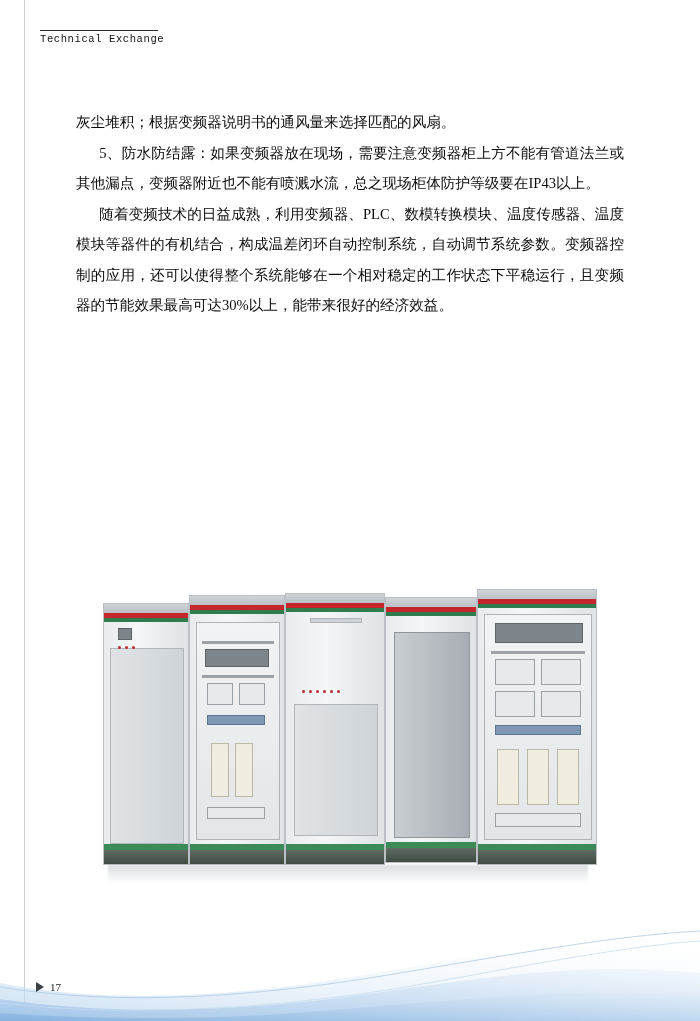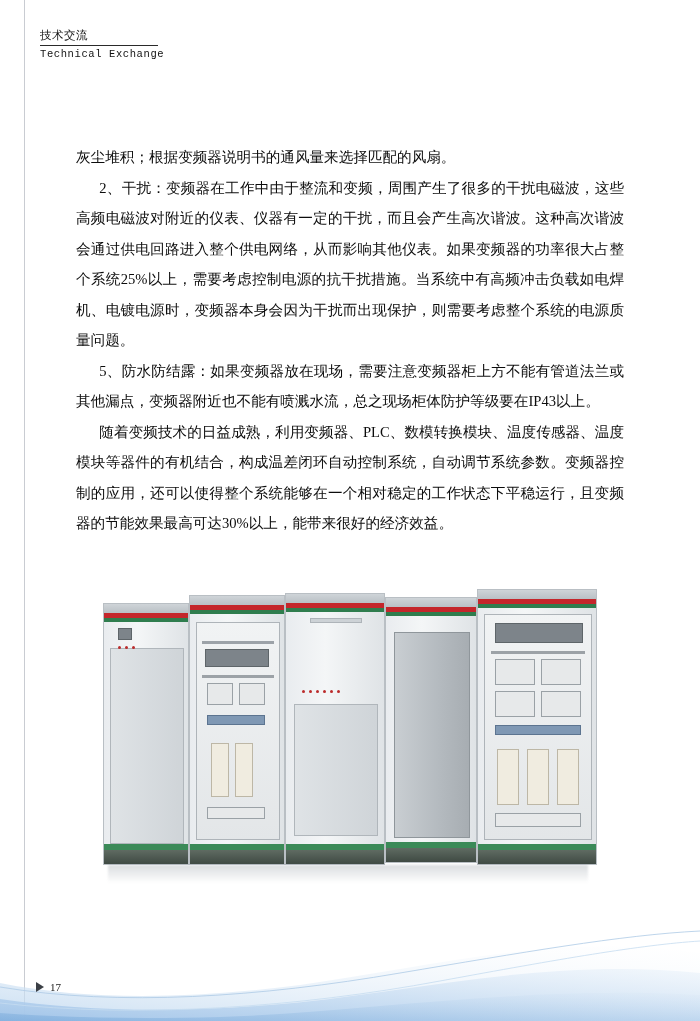--- a/index.html
+++ b/index.html
@@ -65,21 +65,20 @@
     position: absolute;
     left: 76px;
     top: 107px;
     width: 548px;
     font-family: "Liberation Serif", serif;
     font-size: 14.6px;
     line-height: 30.5px;
     color: #0c0c0c;
     text-align: justify;
     text-justify: inter-character;
-    margin-top: 35px;
   }
   .body-text p {
     margin: 0;
     text-indent: 0;
   }
   .body-text p.indent {
     text-indent: 1.6em;
   }
 
   
@@ -239,28 +238,26 @@
   }
 </style>
 </head>
 <body>
 
 <div class="page">
 
   <div class="left-rule"></div>
 
   <div class="header">
-    <div class="header-cn">技术交流</div>
     <div class="header-rule"></div>
     <div class="header-en">Technical Exchange</div>
   </div>
 
   <div class="body-text">
     <p>灰尘堆积；根据变频器说明书的通风量来选择匹配的风扇。</p>
-    <p class="indent">2、干扰：变频器在工作中由于整流和变频，周围产生了很多的干扰电磁波，这些高频电磁波对附近的仪表、仪器有一定的干扰，而且会产生高次谐波。这种高次谐波会通过供电回路进入整个供电网络，从而影响其他仪表。如果变频器的功率很大占整个系统25%以上，需要考虑控制电源的抗干扰措施。当系统中有高频冲击负载如电焊机、电镀电源时，变频器本身会因为干扰而出现保护，则需要考虑整个系统的电源质量问题。</p>
     <p class="indent">5、防水防结露：如果变频器放在现场，需要注意变频器柜上方不能有管道法兰或其他漏点，变频器附近也不能有喷溅水流，总之现场柜体防护等级要在IP43以上。</p>
     <p class="indent">随着变频技术的日益成熟，利用变频器、PLC、数模转换模块、温度传感器、温度模块等器件的有机结合，构成温差闭环自动控制系统，自动调节系统参数。变频器控制的应用，还可以使得整个系统能够在一个相对稳定的工作状态下平稳运行，且变频器的节能效果最高可达30%以上，能带来很好的经济效益。</p>
   </div>
 
   <div class="figure">
     <div class="cab-photo">
       <div class="assembly">
 
         <div class="cab" style="left:0; top:28px; width:86px; height:262px;">
           <div class="top-band"></div>

